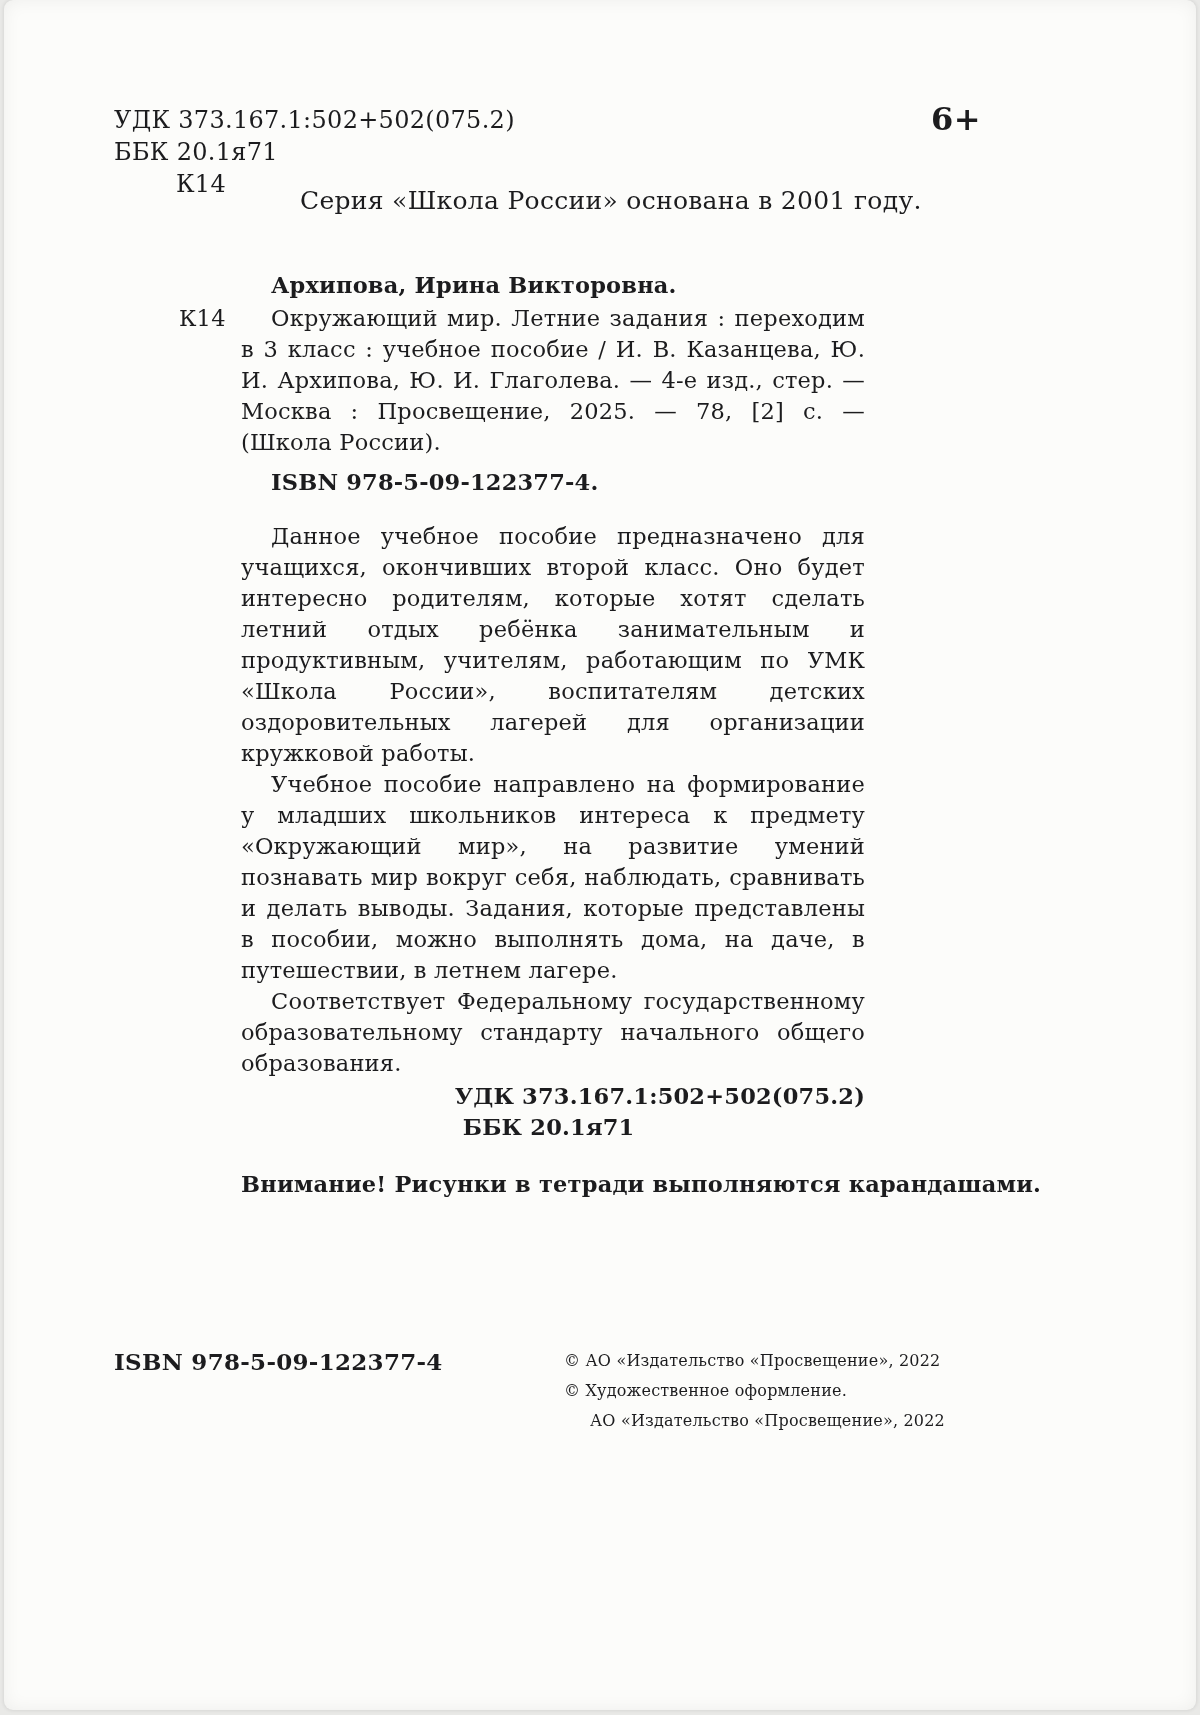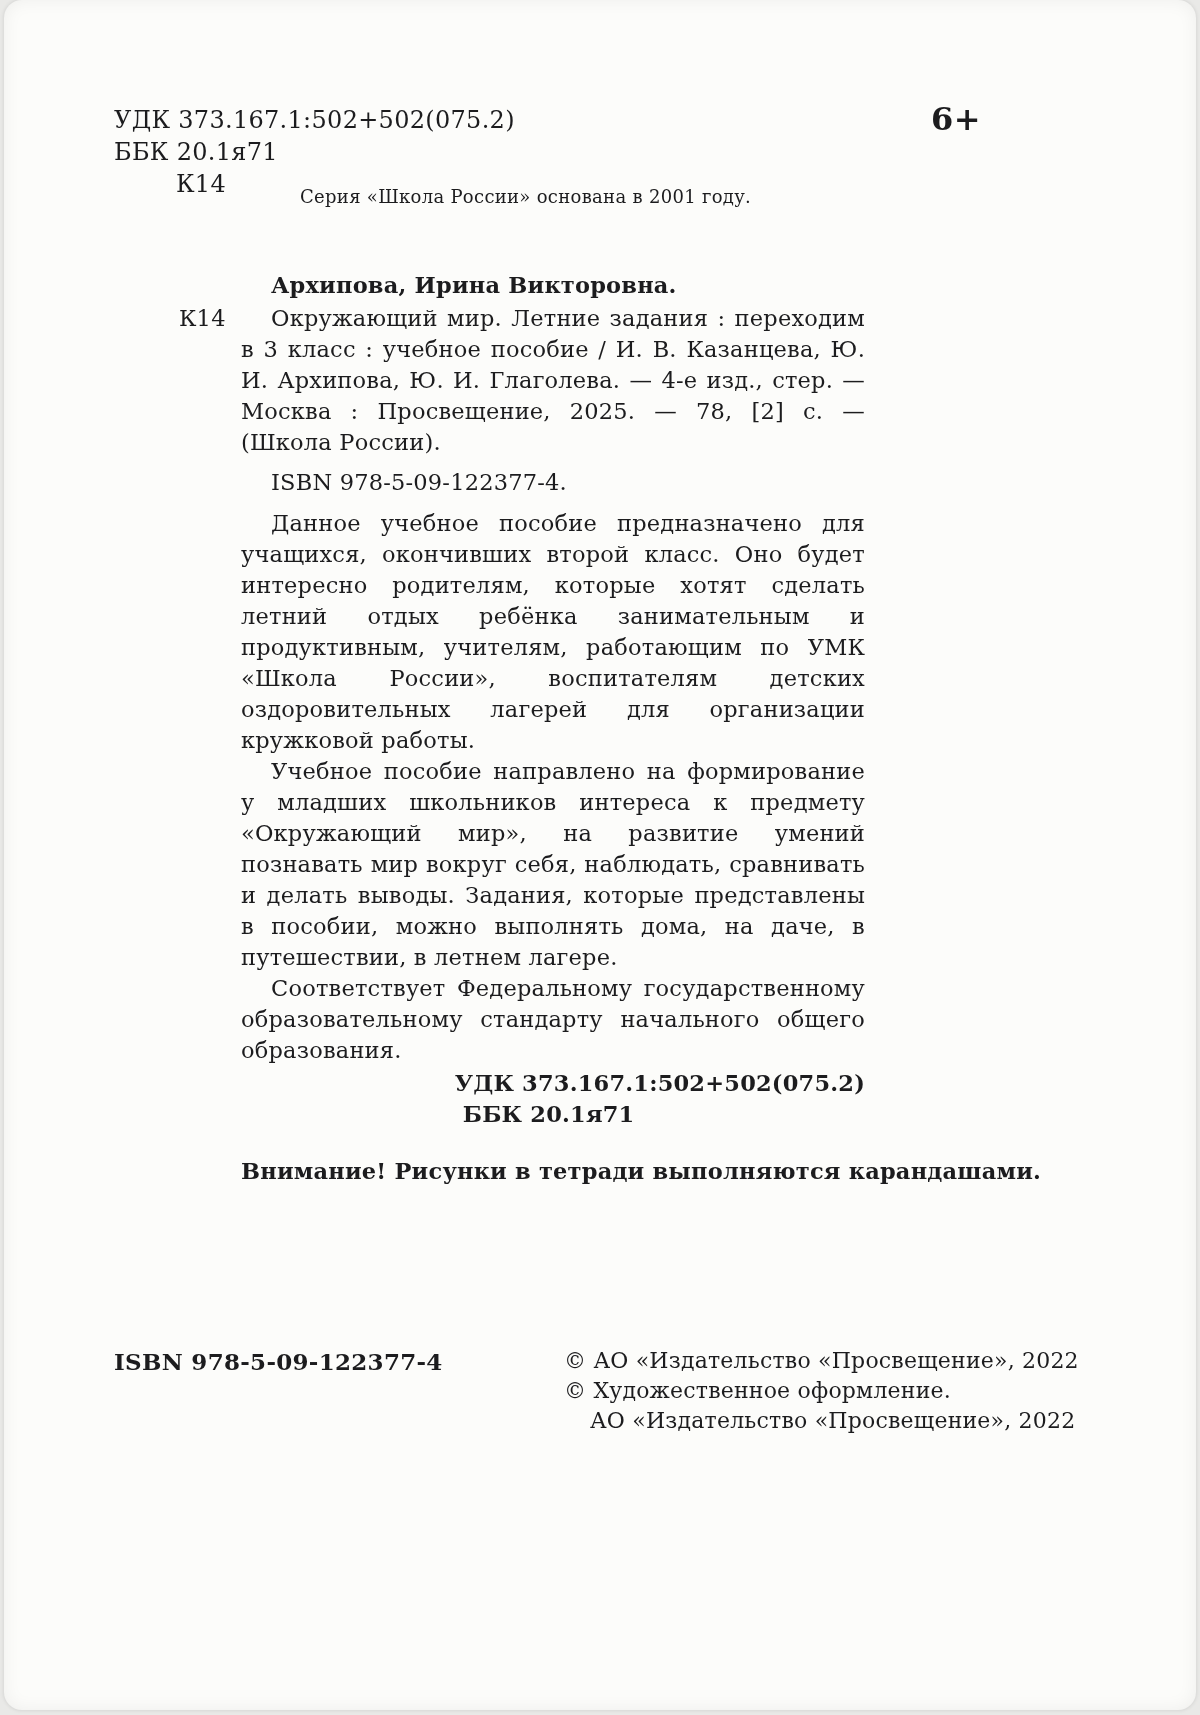--- a/index.html
+++ b/index.html
@@ -15,21 +15,21 @@
     position: relative;
     overflow: hidden;
   }
   .page {
     position: absolute;
     left: 4px;
     top: 0;
     width: 1192px;
     height: 1710px;
     background: #fcfcfa;
-    border-radius: 18px;
+    border-radius: 9px;
     box-shadow: inset 0 0 18px rgba(0,0,0,0.06), 0 0 4px rgba(0,0,0,0.12);
   }
 
   
   .header-codes {
     position: absolute;
     left: 110px;
     top: 104px;
     font-size: 24px;
     line-height: 32px;
@@ -46,21 +46,21 @@
     top: 100px;
     font-size: 32px;
     font-weight: bold;
     letter-spacing: 0.5px;
   }
 
   .series-note {
     position: absolute;
     left: 296px;
     top: 186px;
-    font-size: 18px;
+    font-size: 25px;
     letter-spacing: 0.3px;
     white-space: nowrap;
   }
 
   
   .main-column {
     position: absolute;
     left: 237px;
     top: 270px;
     width: 624px;
@@ -81,23 +81,23 @@
     left: -62px;
     top: 0;
     font-size: 22.5px;
   }
   .record-text {
     margin: 0;
     text-align: justify;
     text-indent: 30px;
   }
   .isbn-line {
-    font-weight: normal;
+    font-weight: bold;
     text-indent: 30px;
-    margin: 9px 0 10px 0;
+    margin: 9px 0 23px 0;
   }
   .annotation-paragraph {
     margin: 0;
     text-align: justify;
     text-indent: 30px;
   }
   .footer-codes {
     text-align: right;
     margin-top: 2px;
   }
@@ -122,21 +122,21 @@
     top: 1348px;
     font-size: 23px;
     font-weight: bold;
     letter-spacing: 0.3px;
     white-space: nowrap;
   }
   .copyright-block {
     position: absolute;
     left: 560px;
     top: 1346px;
-    font-size: 22px;
+    font-size: 16px;
     line-height: 30px;
     letter-spacing: 0.2px;
   }
   .copyright-block .cr-line { white-space: nowrap; }
   .copyright-block .cr-indent { padding-left: 26px; }
 </style>
 </head>
 <body>
 
 <div class="page">

